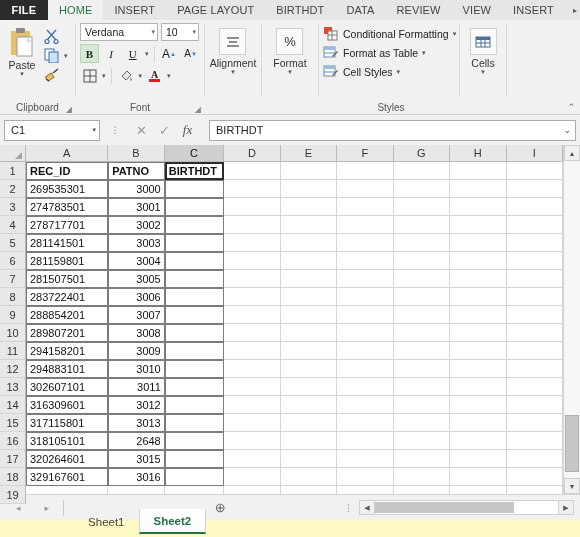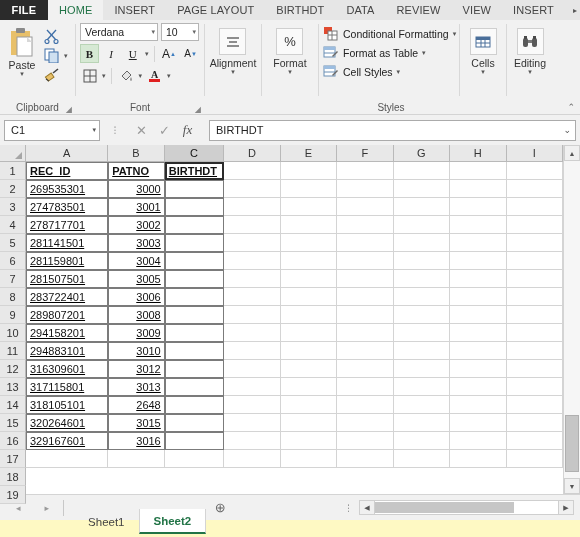--- a/index.html
+++ b/index.html
@@ -122,21 +122,21 @@
     font-size:11px; color:#333; display:flex; align-items:center; justify-content:center;
     background:#e8e8e8;
   }
   .colhdrs { display:flex; height:17px; }
   .colhdr {
     border-right:1px solid #b9b9b9; border-bottom:1px solid #b9b9b9; background:#e8e8e8;
     font-size:11px; color:#333; display:flex; align-items:center; justify-content:center;
   }
   .colhdr.sel { background:#cfcfcf; color:#111; }
   .gridmain { flex:1; overflow:hidden; }
-  .rowline { display:flex; height:18px;text-decoration:underline; }
+  .rowline { display:flex; height:18px; }
   .cell {
     border-right:1px solid #d4d4d4; border-bottom:1px solid #d4d4d4;
     font-size:11px; color:#111; display:flex; align-items:center; padding:0 3px;
     background:#fff; overflow:hidden; white-space:nowrap;
   }
   .cell.num { justify-content:flex-end; }
   .cell.hdr { font-weight:bold; justify-content:flex-start; }
   .cell.bordered { border:1px solid #7b7b7b; }
   .cell.selcell { outline:2px solid #2b2b2b; outline-offset:-2px; z-index:3; position:relative; }
 
@@ -405,38 +405,20 @@
             </svg>
           </span>
           <span class="lb">Cells</span>
           <span class="caret">▾</span>
         </div>
       </div>
       <div class="grp-label"></div>
     </div>
     <div class="grp-sep"></div>
 
-    <div class="grp g-edit">
-      <div class="grp-body">
-        <div class="bigbtn">
-          <span class="ic">
-            <svg width="18" height="15" viewBox="0 0 18 15">
-              <rect x="2" y="4" width="5" height="9" rx="2" fill="#5a5a5a"></rect>
-              <rect x="11" y="4" width="5" height="9" rx="2" fill="#5a5a5a"></rect>
-              <rect x="7" y="6" width="4" height="3" fill="#7a7a7a"></rect>
-              <rect x="3" y="2" width="3" height="3" fill="#4a4a4a"></rect>
-              <rect x="12" y="2" width="3" height="3" fill="#4a4a4a"></rect>
-            </svg>
-          </span>
-          <span class="lb">Editing</span>
-          <span class="caret">▾</span>
-        </div>
-      </div>
-      <div class="grp-label"></div>
-    </div>
 
     <span class="collapse-ribbon">⌃</span>
   </div>
 
   <div class="fbar">
     <div class="namebox">
       <span class="nmv">C1</span>
       <span class="cr">▾</span>
     </div>
     <div class="fb-dots">⋮</div>
@@ -571,20 +553,31 @@
             <div class="cell num bordered" style="width: 59px;">3006</div>
             <div class="cell bordered" style="width: 62px;"></div>
             <div class="cell" style="width: 59px;"></div>
             <div class="cell" style="width: 59px;"></div>
             <div class="cell" style="width: 59px;"></div>
             <div class="cell" style="width: 59px;"></div>
             <div class="cell" style="width: 59px;"></div>
             <div class="cell" style="width: 59px;"></div>
           </div>
           <div class="rowline">
+            <div class="cell bordered" style="width: 86px;">288854201</div>
+            <div class="cell num bordered" style="width: 59px;">3007</div>
+            <div class="cell bordered" style="width: 62px;"></div>
+            <div class="cell" style="width: 59px;"></div>
+            <div class="cell" style="width: 59px;"></div>
+            <div class="cell" style="width: 59px;"></div>
+            <div class="cell" style="width: 59px;"></div>
+            <div class="cell" style="width: 59px;"></div>
+            <div class="cell" style="width: 59px;"></div>
+          </div>
+          <div class="rowline">
             <div class="cell bordered" style="width: 86px;">289807201</div>
             <div class="cell num bordered" style="width: 59px;">3008</div>
             <div class="cell bordered" style="width: 62px;"></div>
             <div class="cell" style="width: 59px;"></div>
             <div class="cell" style="width: 59px;"></div>
             <div class="cell" style="width: 59px;"></div>
             <div class="cell" style="width: 59px;"></div>
             <div class="cell" style="width: 59px;"></div>
             <div class="cell" style="width: 59px;"></div>
           </div>
@@ -595,20 +588,31 @@
             <div class="cell" style="width: 59px;"></div>
             <div class="cell" style="width: 59px;"></div>
             <div class="cell" style="width: 59px;"></div>
             <div class="cell" style="width: 59px;"></div>
             <div class="cell" style="width: 59px;"></div>
             <div class="cell" style="width: 59px;"></div>
           </div>
           <div class="rowline">
             <div class="cell bordered" style="width: 86px;">294883101</div>
             <div class="cell num bordered" style="width: 59px;">3010</div>
+            <div class="cell bordered" style="width: 62px;"></div>
+            <div class="cell" style="width: 59px;"></div>
+            <div class="cell" style="width: 59px;"></div>
+            <div class="cell" style="width: 59px;"></div>
+            <div class="cell" style="width: 59px;"></div>
+            <div class="cell" style="width: 59px;"></div>
+            <div class="cell" style="width: 59px;"></div>
+          </div>
+          <div class="rowline">
+            <div class="cell bordered" style="width: 86px;">302607101</div>
+            <div class="cell num bordered" style="width: 59px;">3011</div>
             <div class="cell bordered" style="width: 62px;"></div>
             <div class="cell" style="width: 59px;"></div>
             <div class="cell" style="width: 59px;"></div>
             <div class="cell" style="width: 59px;"></div>
             <div class="cell" style="width: 59px;"></div>
             <div class="cell" style="width: 59px;"></div>
             <div class="cell" style="width: 59px;"></div>
           </div>
           <div class="rowline">
             <div class="cell bordered" style="width: 86px;">316309601</div>

